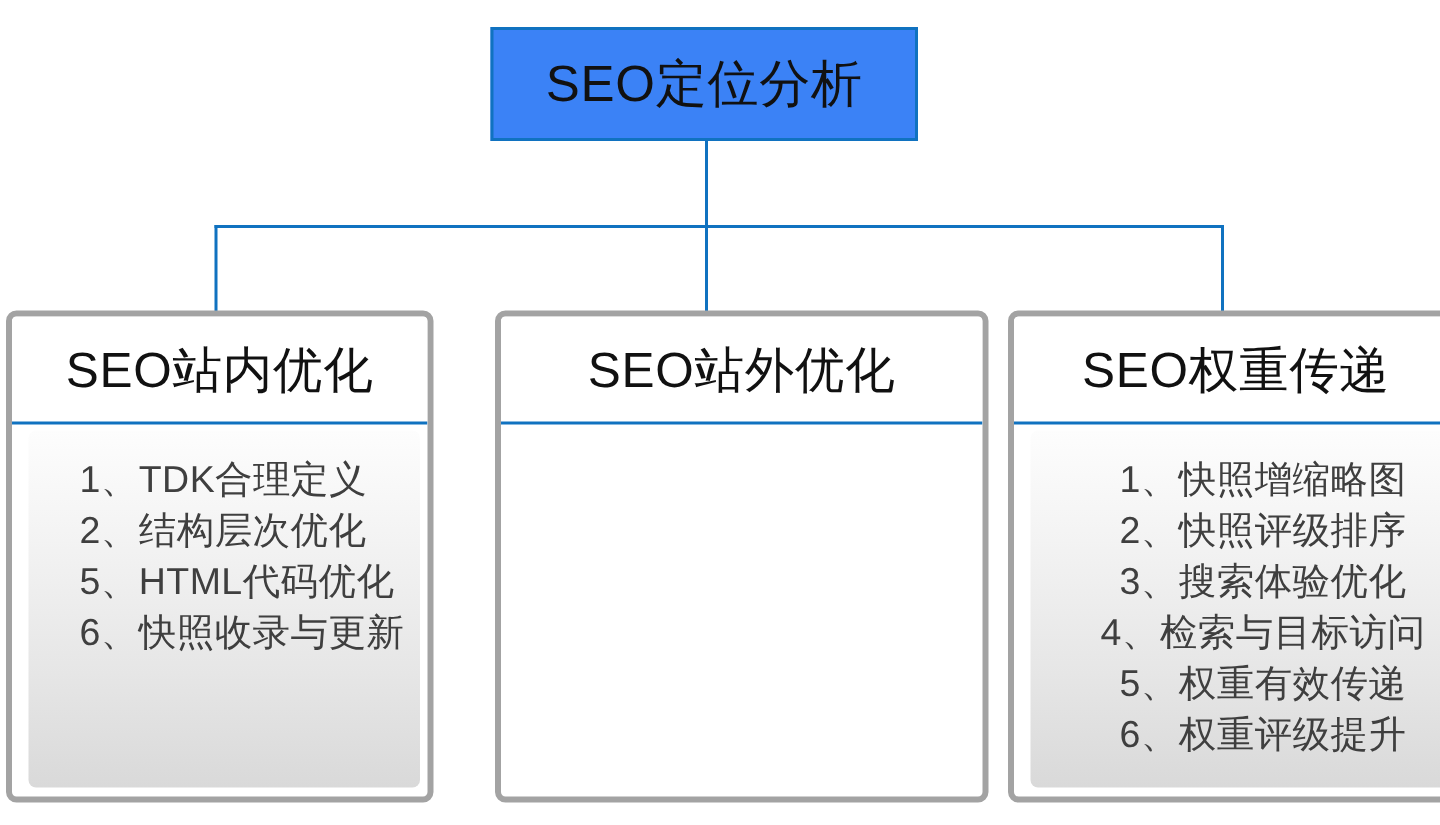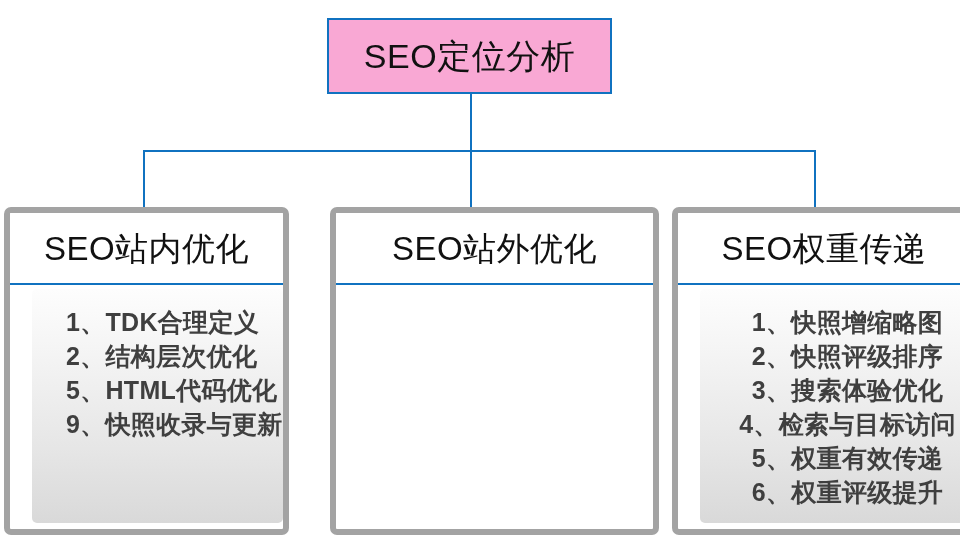--- a/index.html
+++ b/index.html
@@ -29,40 +29,40 @@
 
   
   #root-node {
     position: absolute;
     left: 327px;
     top: 18px;
     width: 285px;
     height: 76px;
     box-sizing: border-box;
     border: 2px solid #1072c0;
-    background: #f9a8d4;
+    background: #3b82f6;
     display: flex;
     align-items: center;
     justify-content: center;
   }
   #root-node .node-title {
     font-size: 34px;
     color: #111111;
     letter-spacing: 0.5px;
     line-height: 1;
     white-space: nowrap;
   }
 
   
   .branch {
     position: absolute;
     top: 207px;
     height: 328px;
     box-sizing: border-box;
-    border: 6px solid #a3a3a3;
+    border: 4px solid #a3a3a3;
     border-radius: 7px;
     background: #ffffff;
     display: flex;
     flex-direction: column;
     overflow: hidden;
   }
   #branch-0 { left: 4px;   width: 285px; }
   #branch-1 { left: 330px; width: 329px; }
   #branch-2 { left: 672px; width: 304px; }
 
@@ -78,24 +78,23 @@
   .branch-header .branch-title {
     font-size: 33px;
     color: #111111;
     line-height: 1;
     white-space: nowrap;
     letter-spacing: 0.5px;
   }
 
   .branch-body {
     flex: 1 1 auto;
-    padding: 4px 5px 6px 22px;
+    padding: 4px 5px 6px 11px;
     box-sizing: border-box;
     display: flex;
-    font-weight: bold;
   }
   .branch-panel {
     flex: 1 1 auto;
     background: linear-gradient(to bottom, #fdfdfd 0%, #f4f4f4 28%, #e6e6e6 68%, #d9d9d9 100%);
     border-radius: 5px;
     padding: 16px 0 12px 0;
     box-sizing: border-box;
     display: flex;
     flex-direction: column;
     justify-content: flex-start;
@@ -132,21 +131,21 @@
   <div class="branch" id="branch-0">
     <div class="branch-header">
       <span class="branch-title">SEO站内优化</span>
     </div>
     <div class="branch-body">
       <div class="branch-panel">
         <ul class="item-list">
           <li>1、TDK合理定义</li>
           <li>2、结构层次优化</li>
           <li>5、HTML代码优化</li>
-          <li>9、快照收录与更新</li>
+          <li>6、快照收录与更新</li>
         </ul>
       </div>
     </div>
   </div>
 
   <div class="branch" id="branch-1">
     <div class="branch-header">
       <span class="branch-title">SEO站外优化</span>
     </div>
   </div>

